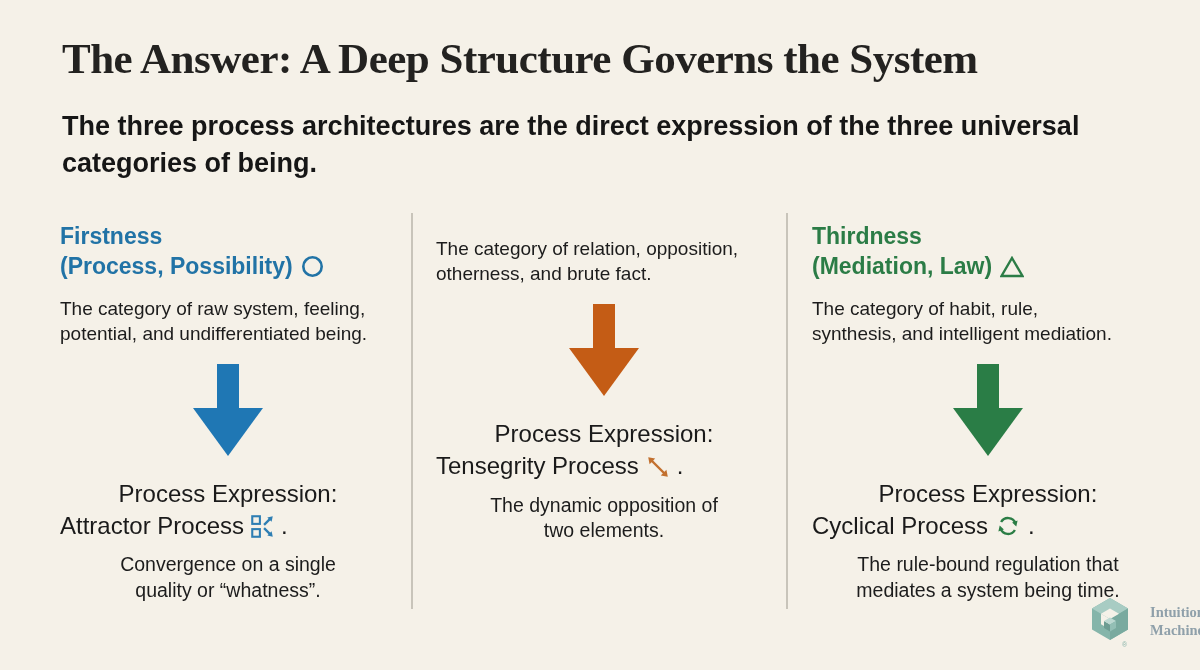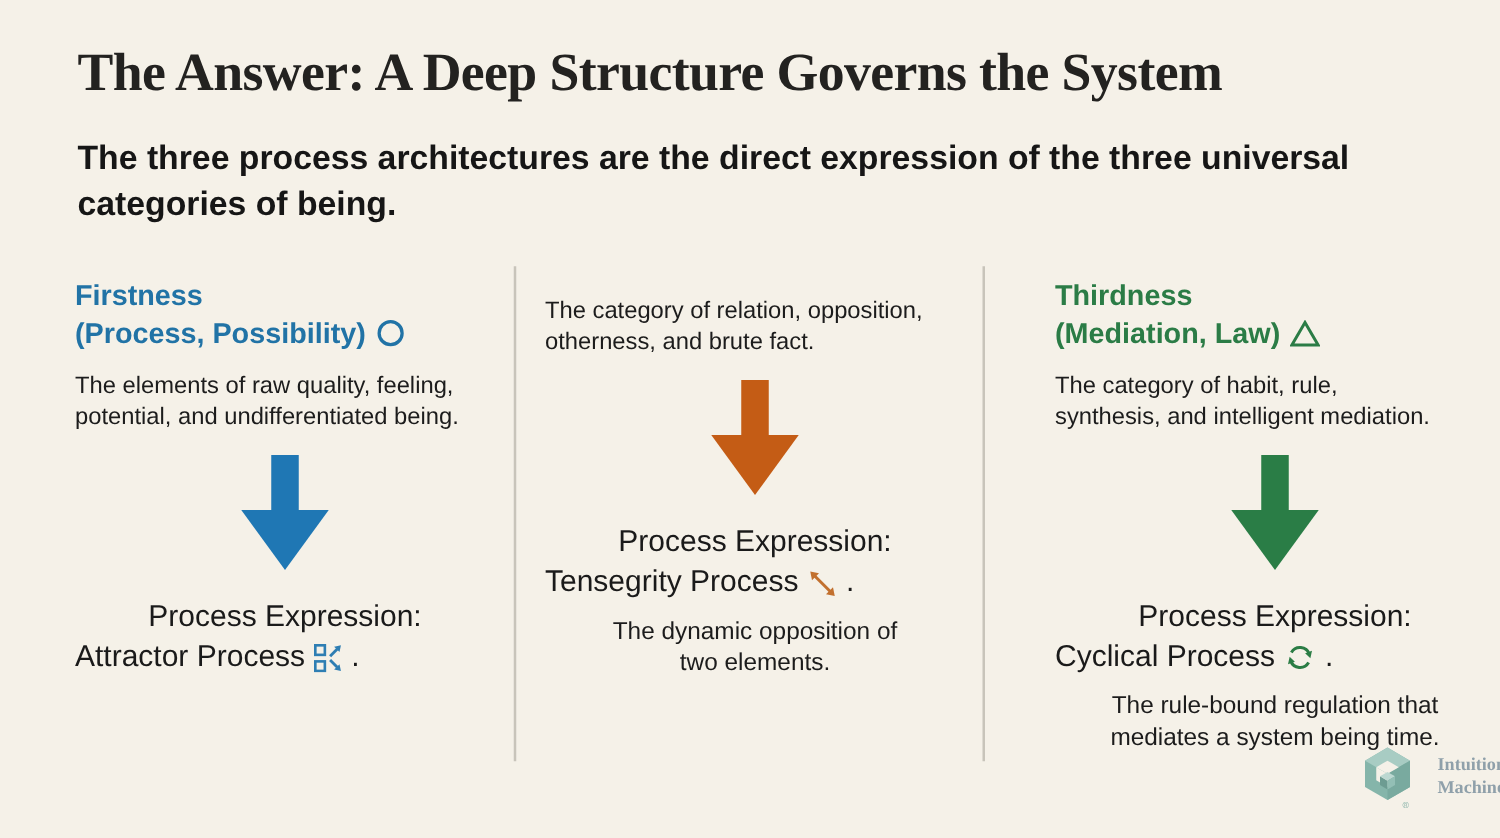--- a/index.html
+++ b/index.html
@@ -26,21 +26,21 @@
   .divider {
     position:absolute; top:213px; height:396px; width:2px;
     background:#c8c4ba;
   }
   #divider-1 { left:411px; }
   #divider-2 { left:786px; }
 
   .col { position:absolute; top:222px; }
   #col-1 { left:60px;  width:336px; }
   #col-2 { left:436px; width:336px; }
-  #col-3 { left:812px; width:352px;margin-left:32px; }
+  #col-3 { left:812px; width:352px; }
 
   .col-header { font-size:23px; font-weight:700; line-height:1.3; }
   .col-qualifier { display:flex; align-items:center; gap:8px; }
   .shape-icon { display:inline-block; }
   .c-blue   { color:#2173a6; }
   .c-orange { color:#bf631f; }
   .c-green  { color:#2b7c46; }
 
   .col-desc {
     margin-top:14px; font-size:19px; line-height:1.32; color:#1c1c1c;
@@ -82,21 +82,21 @@
 <section class="col" id="col-1">
   <div class="col-header c-blue">
     <div>Firstness</div>
     <div class="col-qualifier">
       <span>(Process, Possibility)</span>
       <svg class="shape-icon" width="23" height="23" viewBox="0 0 23 23">
         <circle cx="11.5" cy="11.5" r="9.2" fill="none" stroke="#2173a6" stroke-width="2.6"></circle>
       </svg>
     </div>
   </div>
-  <div class="col-desc preline">The elements of raw quality, feeling,
+  <div class="col-desc preline">The category of raw system, feeling,
 potential, and undifferentiated being.</div>
   <div class="arrow-wrap">
     <svg class="down-arrow" width="74" height="92" viewBox="0 0 74 92">
       <rect x="26" y="0" width="22" height="45" fill="#1f77b4"></rect>
       <polygon points="2,44 72,44 37,92" fill="#1f77b4"></polygon>
     </svg>
   </div>
   <div class="proc-block">
     <div>Process Expression:</div>
     <div class="proc-line2">
@@ -105,20 +105,22 @@
         <rect x="1.2" y="1.2" width="7.3" height="7.3" fill="none" stroke="#2e7eb3" stroke-width="2"></rect>
         <rect x="1.2" y="13.5" width="7.3" height="7.3" fill="none" stroke="#2e7eb3" stroke-width="2"></rect>
         <line x1="12.5" y1="9.5" x2="18" y2="4" stroke="#2e7eb3" stroke-width="2.2"></line>
         <polygon points="20.8,1.2 19.7,6.4 15.6,2.3" fill="#2e7eb3"></polygon>
         <line x1="12.5" y1="12.5" x2="18" y2="18" stroke="#2e7eb3" stroke-width="2.2"></line>
         <polygon points="20.8,20.8 15.6,19.7 19.7,15.6" fill="#2e7eb3"></polygon>
       </svg>
       <span>.</span>
     </div>
   </div>
+  <div class="col-note preline">Convergence on a single
+quality or “whatness”.</div>
 </section>
 
 <section class="col" id="col-2">
   <div class="col-desc preline">The category of relation, opposition,
 otherness, and brute fact.</div>
   <div class="arrow-wrap">
     <svg class="down-arrow" width="74" height="92" viewBox="0 0 74 92">
       <rect x="26" y="0" width="22" height="45" fill="#c45c15"></rect>
       <polygon points="2,44 72,44 37,92" fill="#c45c15"></polygon>
     </svg>

